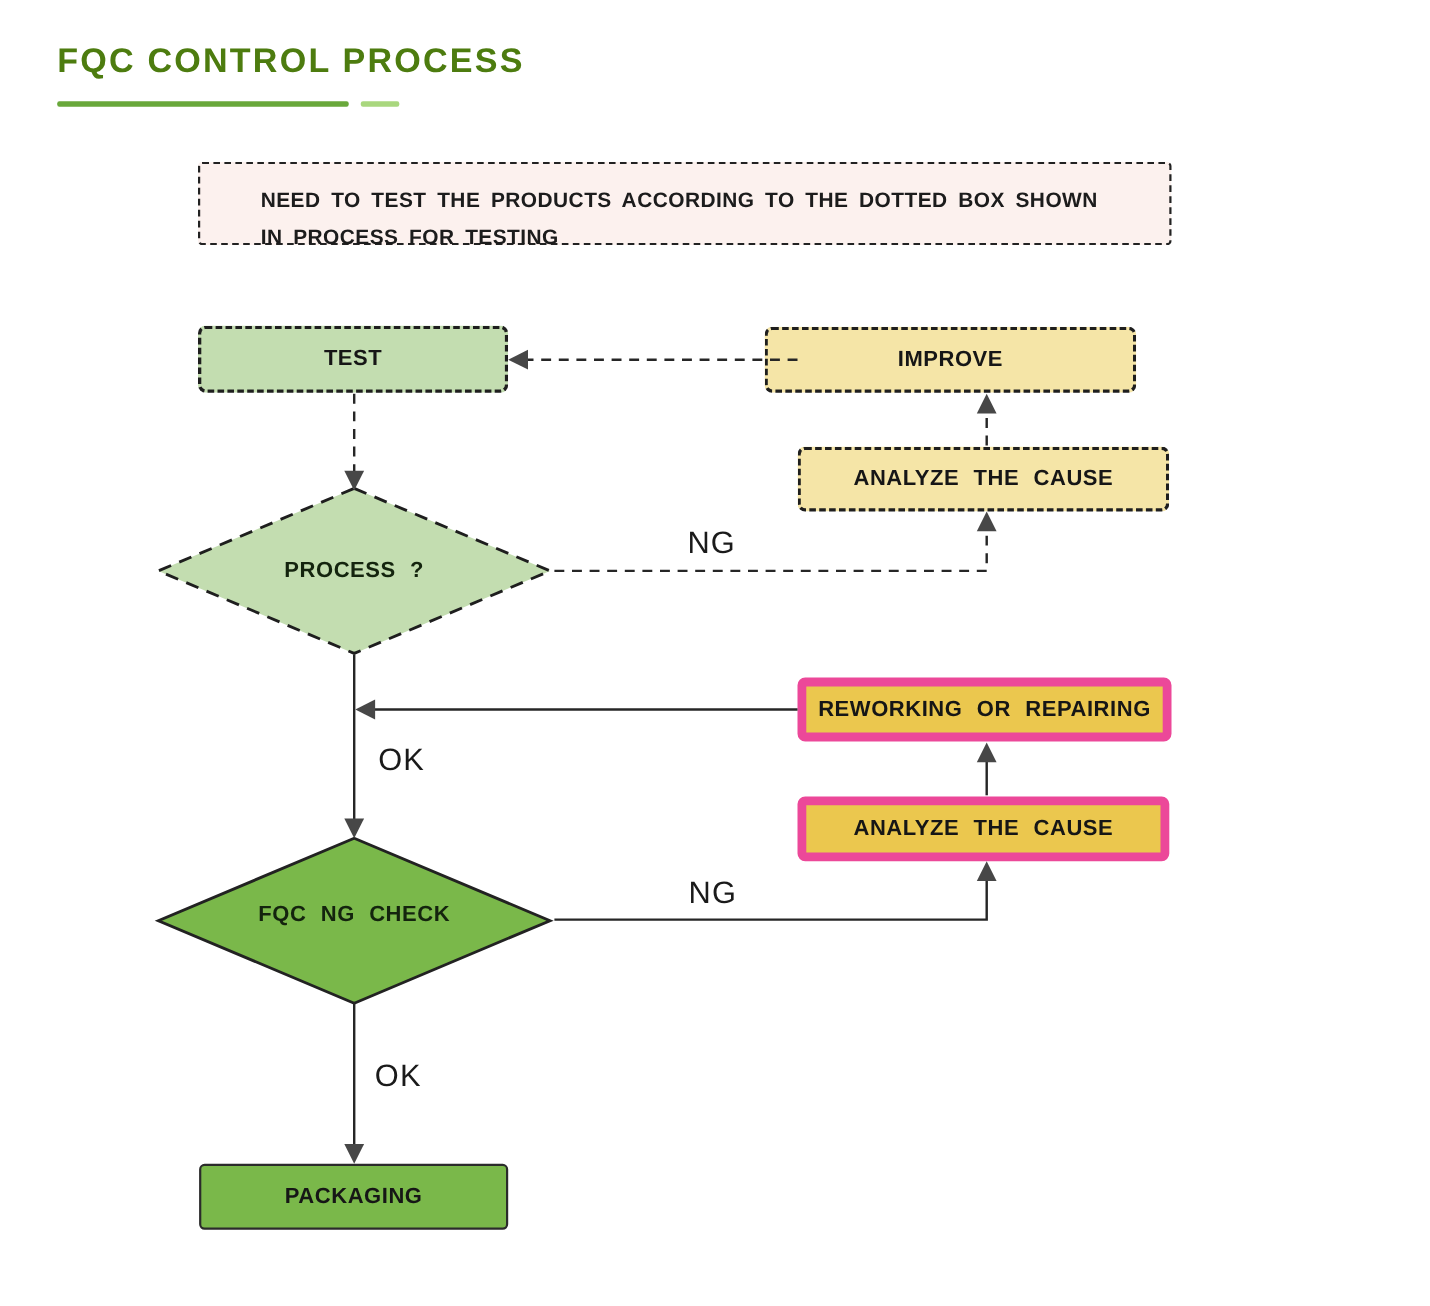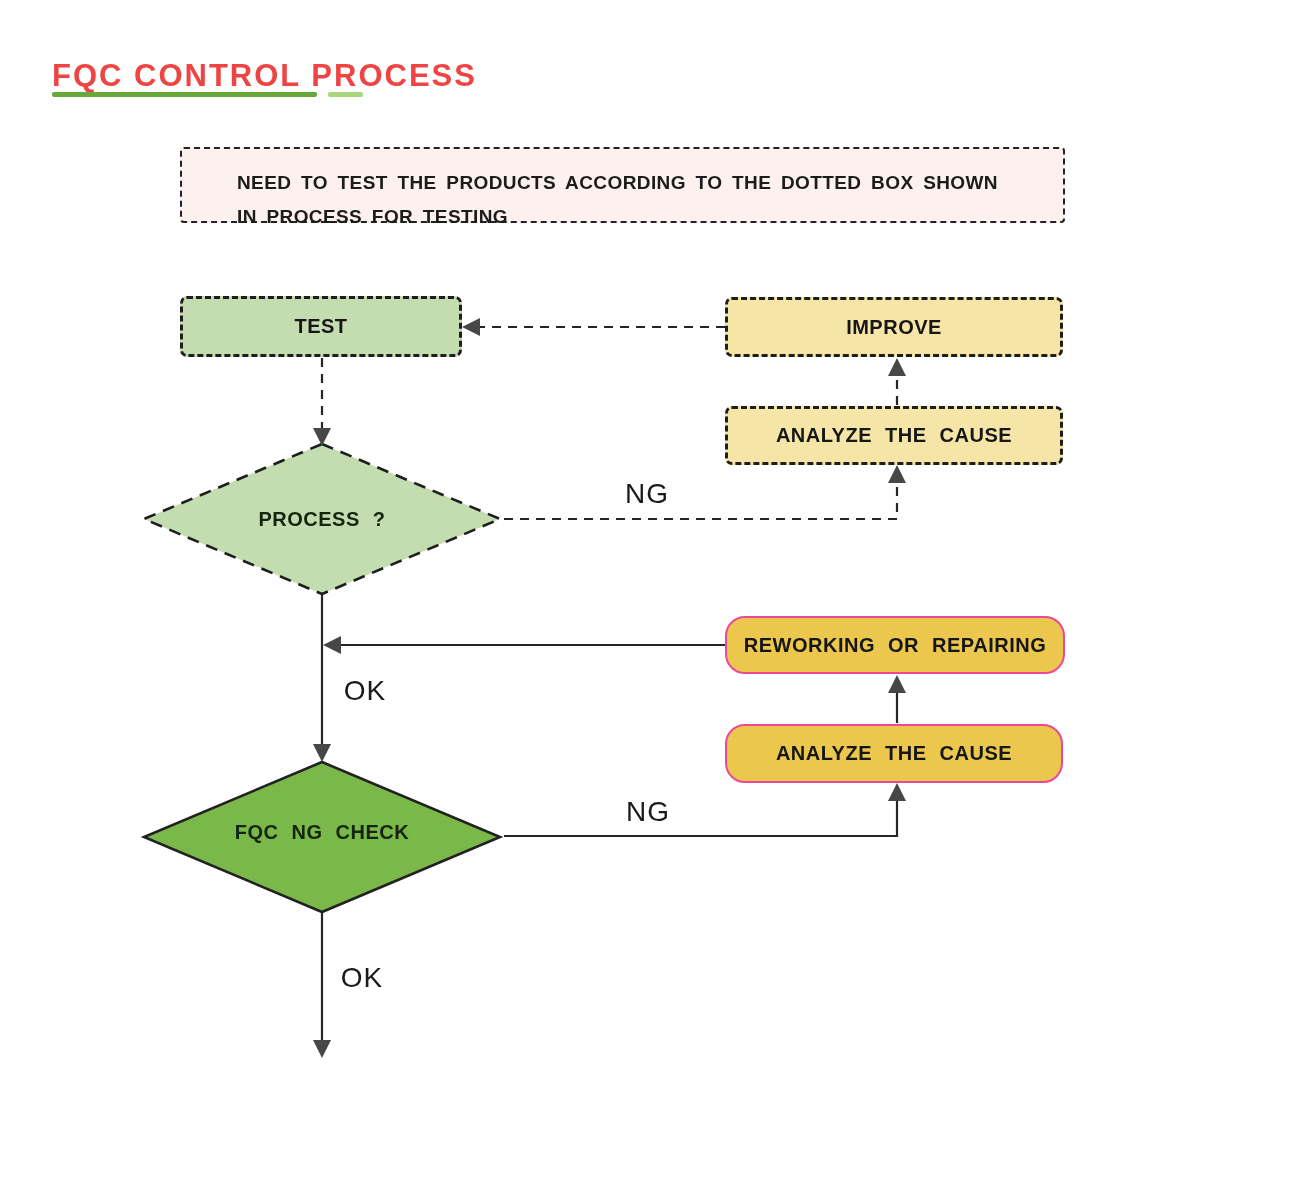--- a/index.html
+++ b/index.html
@@ -7,46 +7,46 @@
     --yellowLight:#f5e5a7; --gold:#ebc74e; --line:#262626; --arrow:#474747;
     --underlineDark:#69a83b; --underlineLight:#a9d77e; --ink:#161616;
   }
   *{margin:0;padding:0;box-sizing:border-box;}
   html,body{background:#fff;}
   .canvas{
     position:relative;width:1300px;height:1187px;background:#ffffff;
     font-family:"Liberation Sans",sans-serif;color:var(--ink);overflow:hidden;
   }
   .page-title{
-    position:absolute;left:52px;top:58px;font-size:31px;font-weight:600;
-    letter-spacing:2px;color:#ef4444;white-space:nowrap;
+    position:absolute;left:52px;top:37px;font-size:31px;font-weight:600;
+    letter-spacing:2px;color:#4d7c0f;white-space:nowrap;
   }
   .underline{position:absolute;height:5px;border-radius:2px;}
   .underline.dark{left:52px;top:92px;width:265px;background:var(--underlineDark);}
   .underline.light{left:328px;top:92px;width:35px;background:var(--underlineLight);}
 
   .note-box{
     position:absolute;left:180px;top:147px;width:885px;height:76px;
     background:var(--pink);border:2.5px dashed #222;border-radius:4px;
     padding:17px 60px 0 55px;font-size:19px;font-weight:600;line-height:34px;
     letter-spacing:0.4px;word-spacing:4px;color:#1c1c1c;
   }
 
   .node{
     position:absolute;display:flex;align-items:center;justify-content:center;
     font-size:20px;font-weight:600;letter-spacing:0.5px;word-spacing:7px;
     color:var(--ink);text-align:center;white-space:nowrap;
   }
   .dashed-green{background:var(--greenLight);border:3px dashed #1e1e1e;border-radius:7px;}
   .dashed-yellow{background:var(--yellowLight);border:3px dashed #1e1e1e;border-radius:7px;}
-  .solid-gold{background:var(--gold);border:2px solid #ec4899;border-radius:20px;}
+  .solid-gold{background:var(--gold);border:8px solid #ec4899;border-radius:7px;}
   .solid-green{background:var(--greenSolid);border:2px solid #2b2b2b;border-radius:5px;}
 
   .node-test{left:180px;top:296px;width:282px;height:61px;}
-  .node-improve{left:725px;top:297px;width:338px;height:60px;}
+  .node-improve{left:695px;top:297px;width:338px;height:60px;}
   .node-analyze-upper{left:725px;top:406px;width:338px;height:59px;}
   .node-reworking{left:725px;top:616px;width:340px;height:58px;}
   .node-analyze-lower{left:725px;top:724px;width:338px;height:59px;}
   .node-packaging{left:181px;top:1058px;width:281px;height:60px;}
 
   .diamond-svg{position:absolute;overflow:visible;}
   .diamond-through{left:141px;top:441px;}
   .diamond-fqc{left:141px;top:759px;}
   .diamond-shape.dashed{fill:var(--greenLight);stroke:#1e1e1e;stroke-width:2.6;stroke-dasharray:12 8;}
   .diamond-shape.solid{fill:var(--greenSolid);stroke:#222;stroke-width:2.6;}
@@ -91,20 +91,23 @@
   </div>
 
   <div class="node solid-gold node-reworking">
     <span>REWORKING OR REPAIRING</span>
   </div>
 
   <div class="node solid-gold node-analyze-lower">
     <span>ANALYZE THE CAUSE</span>
   </div>
 
+  <div class="node solid-green node-packaging">
+    <span>PACKAGING</span>
+  </div>
 
   <svg class="diamond-svg diamond-through" width="362" height="156" viewBox="0 0 362 156">
     <polygon class="diamond-shape dashed" points="181,3 359,78 181,153 3,78"></polygon>
   </svg>
   <div class="diamond-label" style="left:322px;top:519px;">PROCESS ?</div>
 
   <svg class="diamond-svg diamond-fqc" width="362" height="156" viewBox="0 0 362 156">
     <polygon class="diamond-shape solid" points="181,3 359,78 181,153 3,78"></polygon>
   </svg>
   <div class="diamond-label" style="left:322px;top:832px;">FQC NG CHECK</div>

